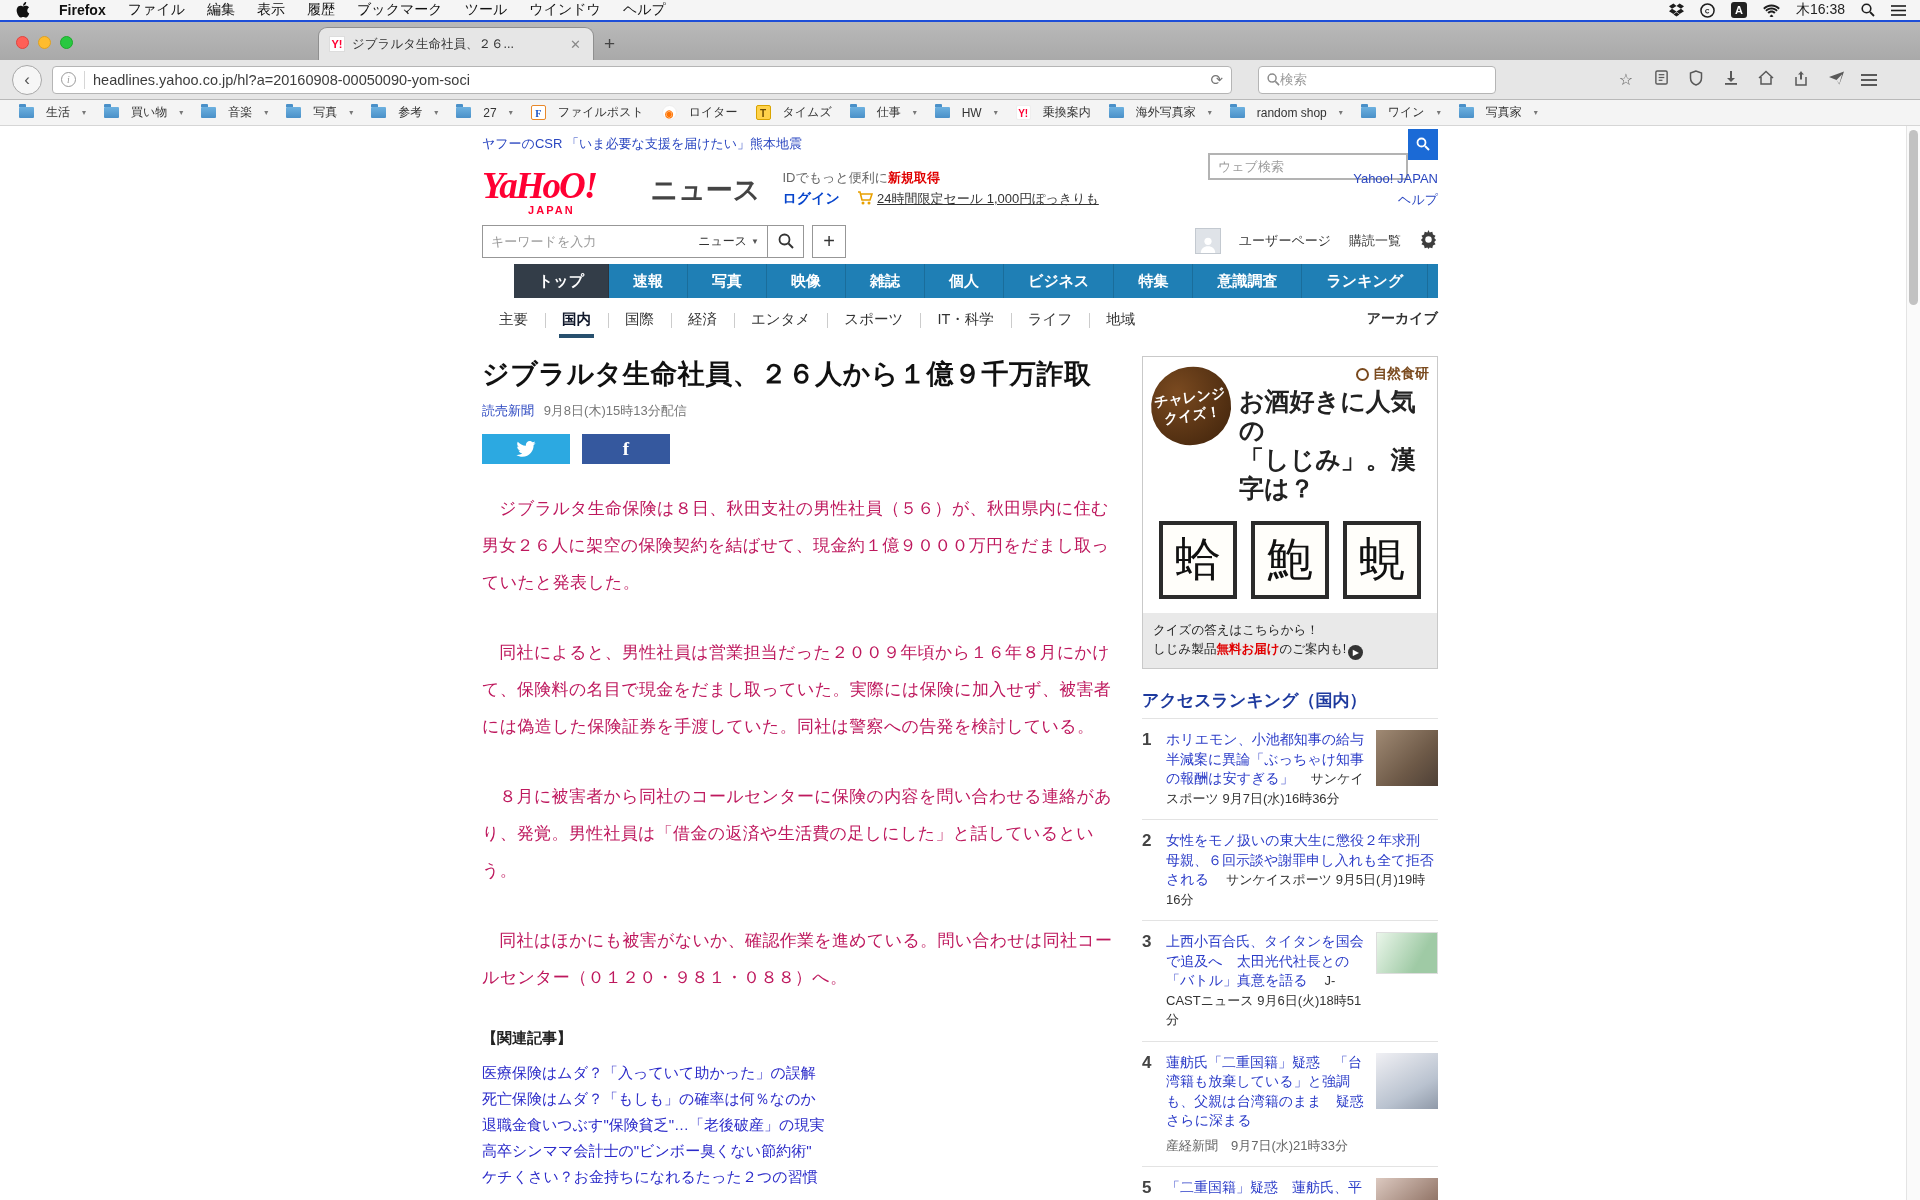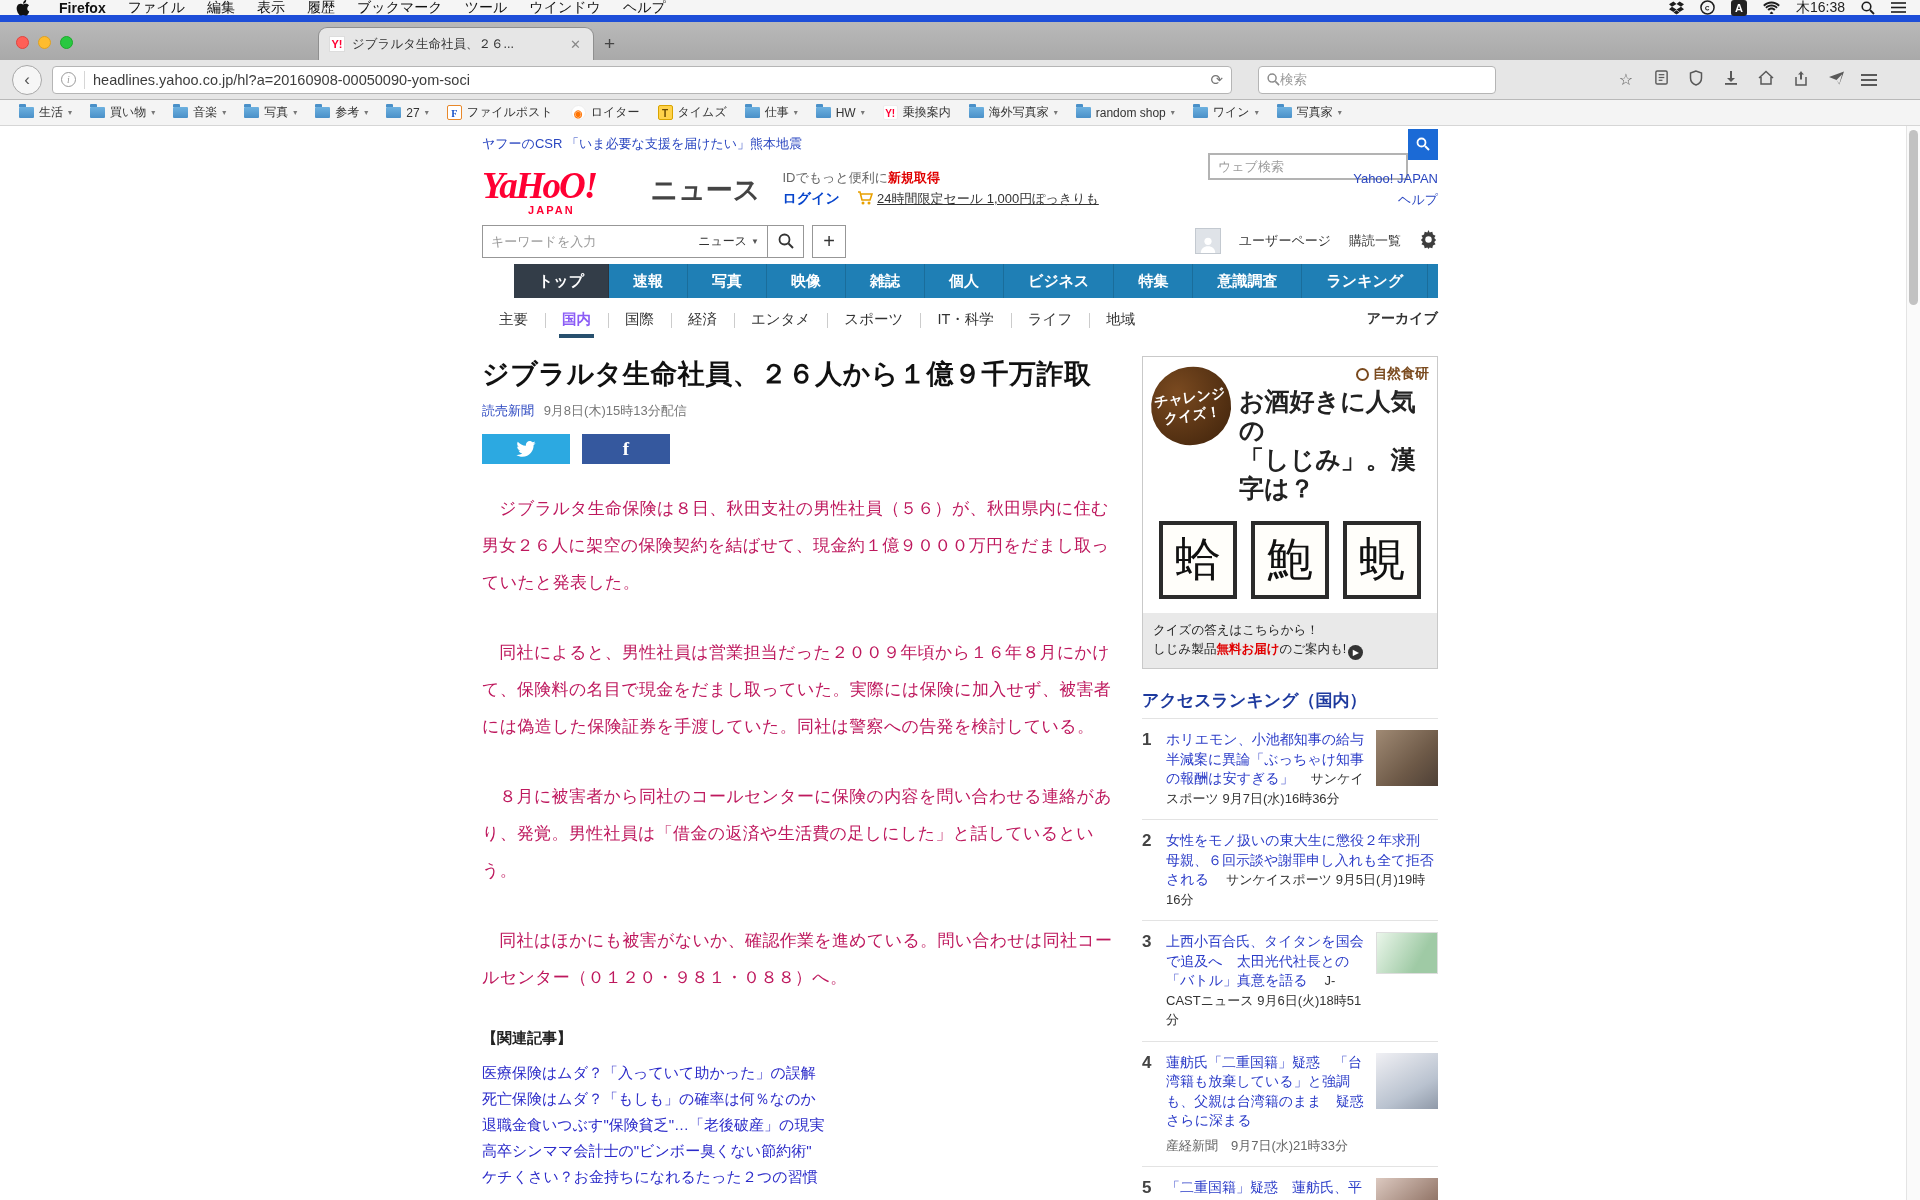--- a/index.html
+++ b/index.html
@@ -2,21 +2,21 @@
 <html><head>
 <meta charset="utf-8">
 <style>
   * { margin:0; padding:0; box-sizing:border-box; }
   html,body { width:1920px; height:1200px; overflow:hidden; background:#fff;
     font-family:"Liberation Sans", sans-serif; }
   a { text-decoration:none; }
 
   
   #menubar { position:absolute; top:0; left:0; right:0; height:22px; background:#f5f5f5;
-    border-bottom:7px solid #1d4ed8; display:flex; align-items:center; font-size:14px; color:#111; }
+    border-bottom:2px solid #1d4ed8; display:flex; align-items:center; font-size:14px; color:#111; }
   #menubar .apple { margin:0 18px 0 16px; }
   #menubar .mitem { padding:0 11px; }
   #menubar .mitem.app { font-weight:bold; }
   #menubar .spacer { flex:1; }
   #menubar .status { display:flex; align-items:center; gap:16px; margin-right:14px; color:#222; }
   .kbicon { display:inline-block; width:16px; height:16px; background:#222; color:#fff; border-radius:3px;
     font-size:11px; font-weight:bold; text-align:center; line-height:16px; }
   #menubar svg { display:block; }
 
   
@@ -53,21 +53,21 @@
   .searchbar input { border:none; outline:none; flex:1; font-size:13.5px; color:#333; width:100%;
     font-family:"Liberation Sans",sans-serif; }
   .searchbar input::placeholder { color:#9b9b9b; }
   .tb-icons { display:flex; align-items:center; gap:15px; margin-left:120px; color:#595959; }
   .tb-icons .ticon { width:20px; text-align:center; font-size:16px; }
   .hamburger span { display:block; width:16px; height:2px; background:#595959; margin:3px 0; }
 
   
   #bookmarksbar { position:absolute; top:100px; left:0; right:0; height:26px; background:#f4f4f4;
     border-bottom:1px solid #d6d6d6; display:flex; align-items:center; padding-left:10px; }
-  .bm { display:flex; align-items:center; gap:5px; padding:10px 9px; font-size:12px; color:#333; height:100%; }
+  .bm { display:flex; align-items:center; gap:12px; padding:10px 9px; font-size:12px; color:#333; height:100%; }
   .bm .caret { font-size:8px; color:#777; }
   .fold { width:15px; height:11px; background:linear-gradient(#6db1e0,#4a90c8); border-radius:1px; position:relative; }
   .fold:before { content:""; position:absolute; top:-3px; left:0; width:7px; height:3px;
     background:#4a90c8; border-radius:1px 1px 0 0; }
   .bmicon { width:15px; height:15px; border-radius:2px; font-size:10px; font-weight:bold;
     text-align:center; line-height:15px; }
   .ic-fp { background:#fff; border:1.5px solid #e8882a; color:#1450c8; font-family:"Liberation Serif",serif; }
   .ic-reu { background:#fff; color:#ff7300; border:1px solid #eee; border-radius:50%; }
   .ic-tim { background:#ffd24a; color:#6b4a00; border:1px solid #d9a400; }
   .ic-yj { background:#fff; color:#f03; border:1px solid #eee; }
@@ -115,21 +115,21 @@
     align-items:flex-end; justify-content:center; }
 
   .mainnav { height:34px; background:#1f7fb5; display:flex;margin-left:32px; }
   .mainnav .tabitem { color:#fff; font-size:15px; font-weight:bold; padding:0 24px; display:flex;
     align-items:center; border-right:1px solid rgba(0,0,0,.14); }
   .mainnav .tabitem.sel { background:#333d48; }
 
   .subnav { height:42px; display:flex; align-items:center; font-size:14.5px; color:#333; }
   .subnav .sitem { padding:0 17px; position:relative; color:#333; }
   .subnav .sitem + .sitem:before { content:""; position:absolute; left:0; top:3px; width:1px; height:15px; background:#ccc; }
-  .subnav .sitem.sel { font-weight:bold; color:#8b5cf6; }
+  .subnav .sitem.sel { font-weight:bold; color:#0f172a; }
   .subnav .sitem.sel:after { content:""; position:absolute; left:14px; right:14px; bottom:-9px; height:4px; background:#27506e; }
   .subnav .archive { margin-left:auto; color:#333; font-weight:bold; font-size:14px; }
 
   .cols { display:flex; margin-top:16px; }
   .artcol { width:636px; }
   .sidecol { width:296px; margin-left:24px; }
 
   .art-title { font-size:27px; font-weight:bold; color:#111; letter-spacing:.5px; }
   .art-meta { margin-top:10px; font-size:13px; }
   .art-meta .src { color:#2a46c0; }

